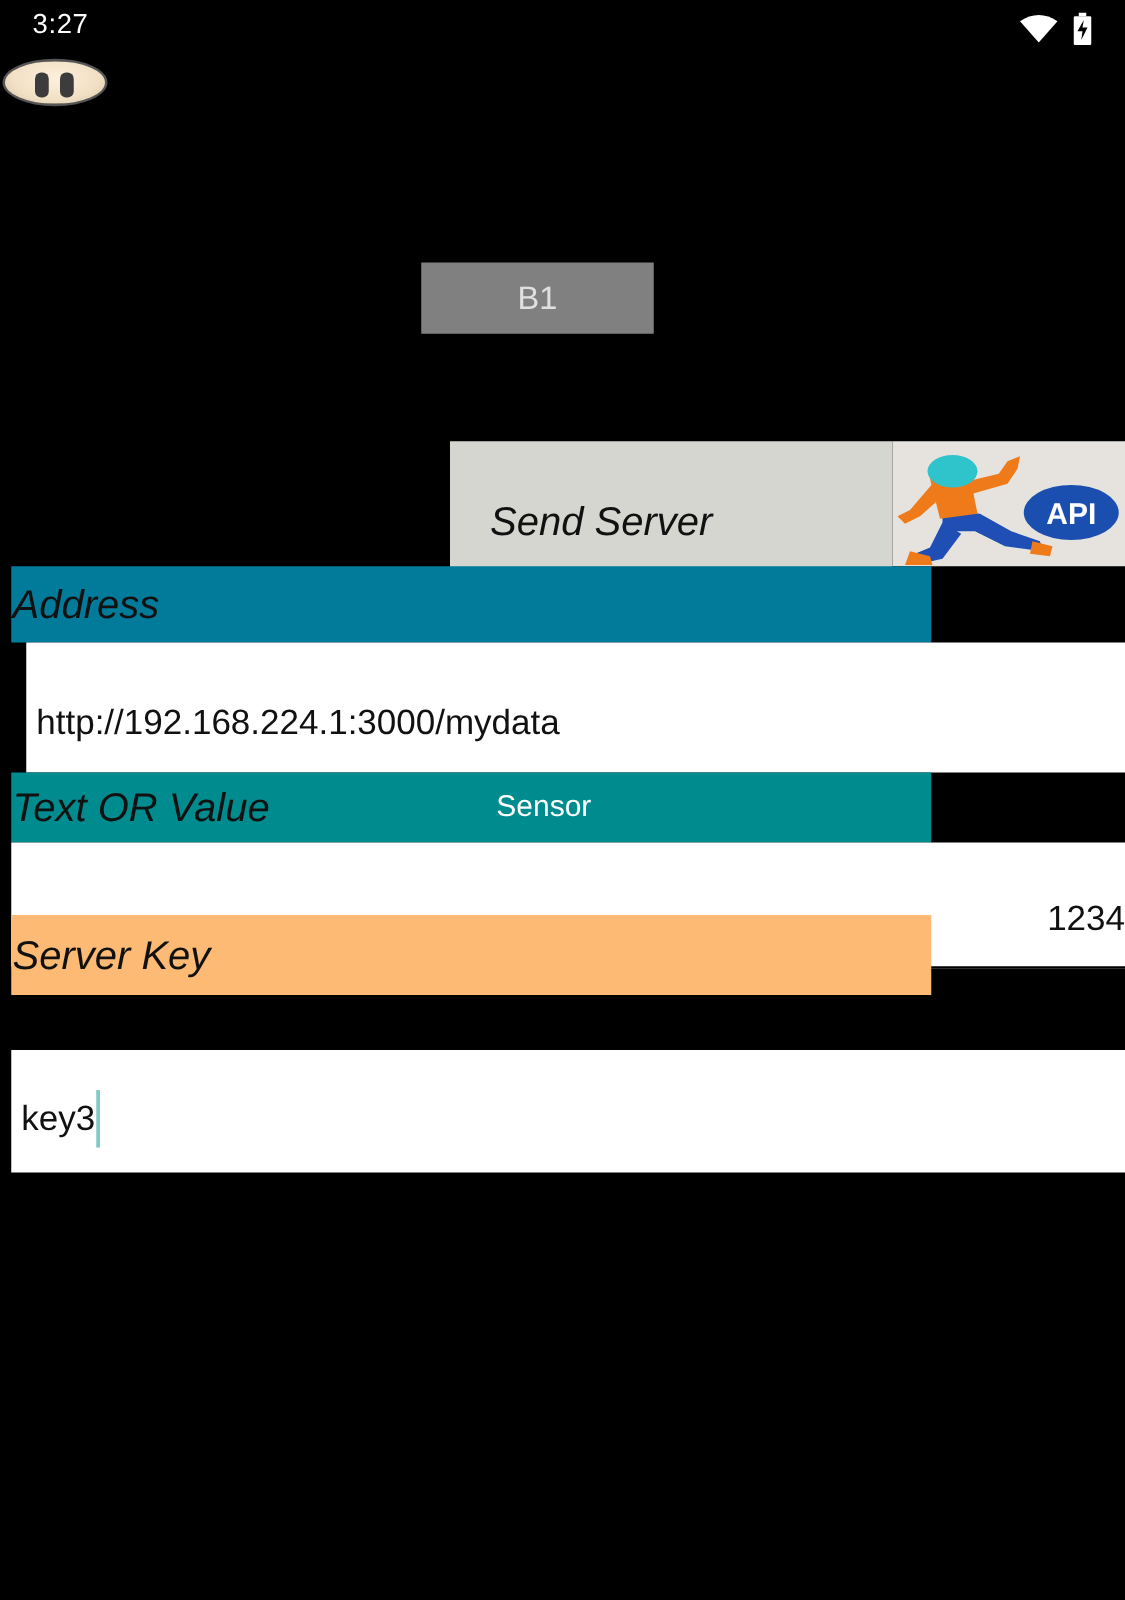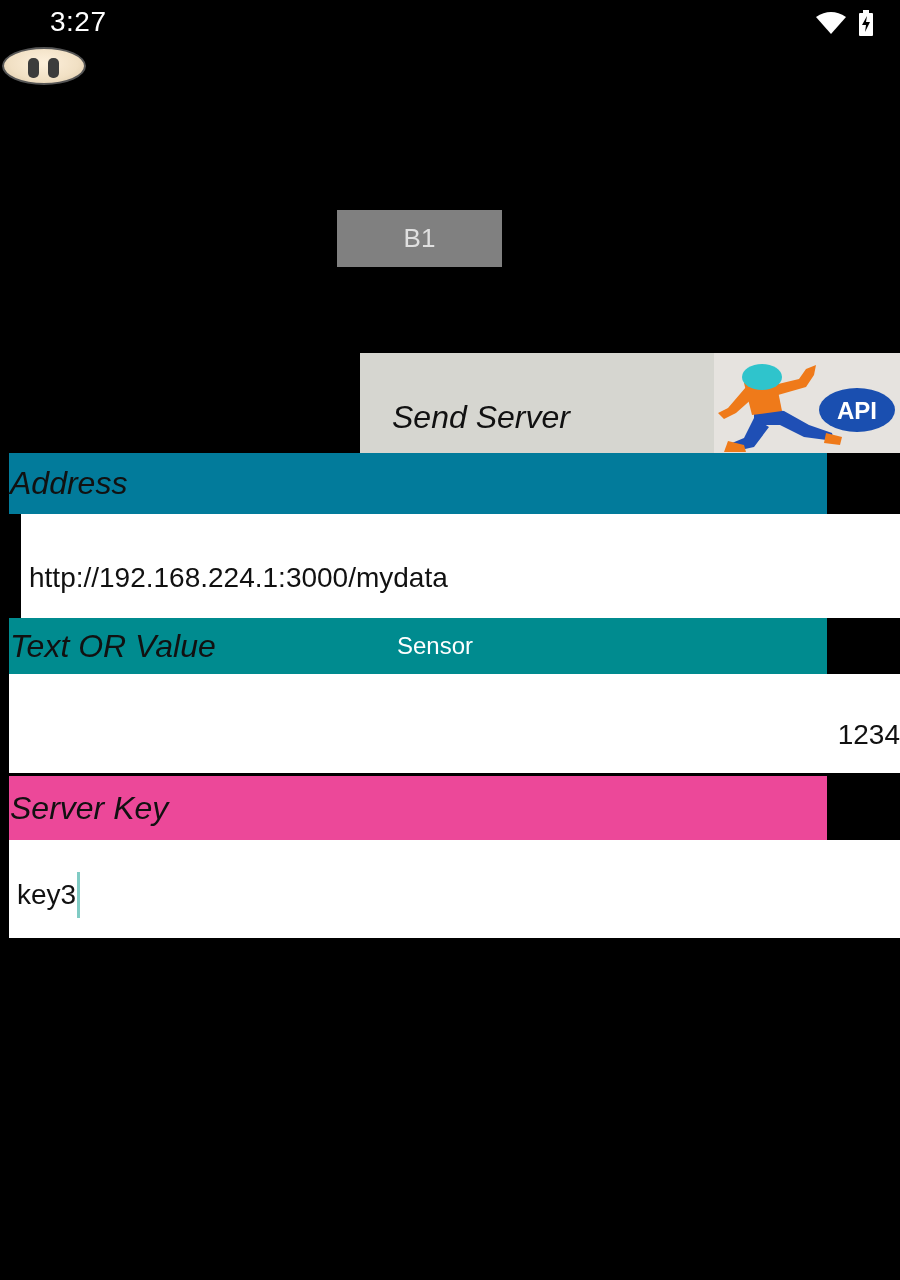--- a/index.html
+++ b/index.html
@@ -1,46 +1,46 @@
 <!DOCTYPE html>
 <html><head>
 <meta charset="utf-8">
 <style>
   html, body { margin: 0; padding: 0; }
   body {
     width: 900px; height: 1280px; background: #000; position: relative; overflow: hidden;
     font-family: "Liberation Sans", "DejaVu Sans", sans-serif;
   }
   .abs { position: absolute; }
-  .status-time { left: 26px; top: 6px; color: #fff; font-size: 28px; font-weight: 500; letter-spacing: 0.5px; margin-left: 24px; }
+  .status-time { left: 26px; top: 6px; color: #fff; font-size: 22px; font-weight: 500; letter-spacing: 0.5px; }
   .wifi { left: 816px; top: 12px; width: 30px; height: 22px; }
   .battery { left: 858px; top: 10px; width: 16px; height: 26px; }
   .pause-nose {
     left: 2px; top: 47px; width: 84px; height: 38px; border-radius: 50%;
     background: radial-gradient(ellipse at 50% 40%, #fdf0dc 0%, #f1e0c4 60%, #d9c6a6 100%);
     border: 2px solid #555; box-sizing: border-box;
   }
   .pause-nose .hole {
     position: absolute; top: 9px; width: 11px; height: 20px; border-radius: 5px; background: #3c3c3c;
   }
   .b1 {
-    left: 337px; top: 210px; width: 165px; height: 57px; background: #808080; color: #e0e0e0;
+    left: 337px; top: 210px; width: 186px; height: 57px; background: #808080; color: #e0e0e0;
     font-size: 26px; display: flex; align-items: center; justify-content: center; border: none;
   }
   .send-btn {
     left: 360px; top: 353px; width: 354px; height: 128px; background: #d6d6d0; color: #111;
     font-size: 32px; font-style: italic; display: flex; align-items: center; padding-left: 32px; box-sizing: border-box;
   }
   .api-img {
     left: 714px; top: 353px; width: 186px; height: 100px; background: #e6e3df; overflow: hidden;
   }
-  .hdr { left: 9px; width: 818px; color: #111; font-size: 32px; font-style: italic; display: flex; align-items: center; box-sizing: border-box; padding-left: 1px; text-align: center; }
+  .hdr { left: 9px; width: 736px; color: #111; font-size: 32px; font-style: italic; display: flex; align-items: center; box-sizing: border-box; padding-left: 1px; text-align: center; }
   .hdr-address { top: 453px; height: 61px; background: #027b9b; }
   .hdr-value { top: 618px; height: 56px; background: #008b8f; }
-  .hdr-key { top: 776px; height: 64px; background: #ec4899; }
+  .hdr-key { top: 732px; height: 64px; background: #fdba74; }
   .sensor-label { position: absolute; left: 388px; top: 0; height: 100%; display: flex; align-items: center; font-style: normal; color: #fff; font-size: 24px; }
   .field { left: 9px; width: 891px; background: #fff; color: #111; display: flex; align-items: center; padding-left: 8px; box-sizing: border-box; }
   .field-address { top: 514px; height: 104px; font-size: 28px; padding-top: 24px; margin-left: 12px; }
   .field-value { top: 674px; height: 101px; font-size: 28px; padding-top: 22px; border-bottom: 2px solid #000; justify-content: flex-end; }
   .field-key { top: 840px; height: 98px; font-size: 28px; padding-top: 12px; }
   .cursor { display: inline-block; width: 3px; height: 46px; background: #80cbc4; vertical-align: middle; margin-left: 1px; }
 </style>
 </head>
 <body>
 

